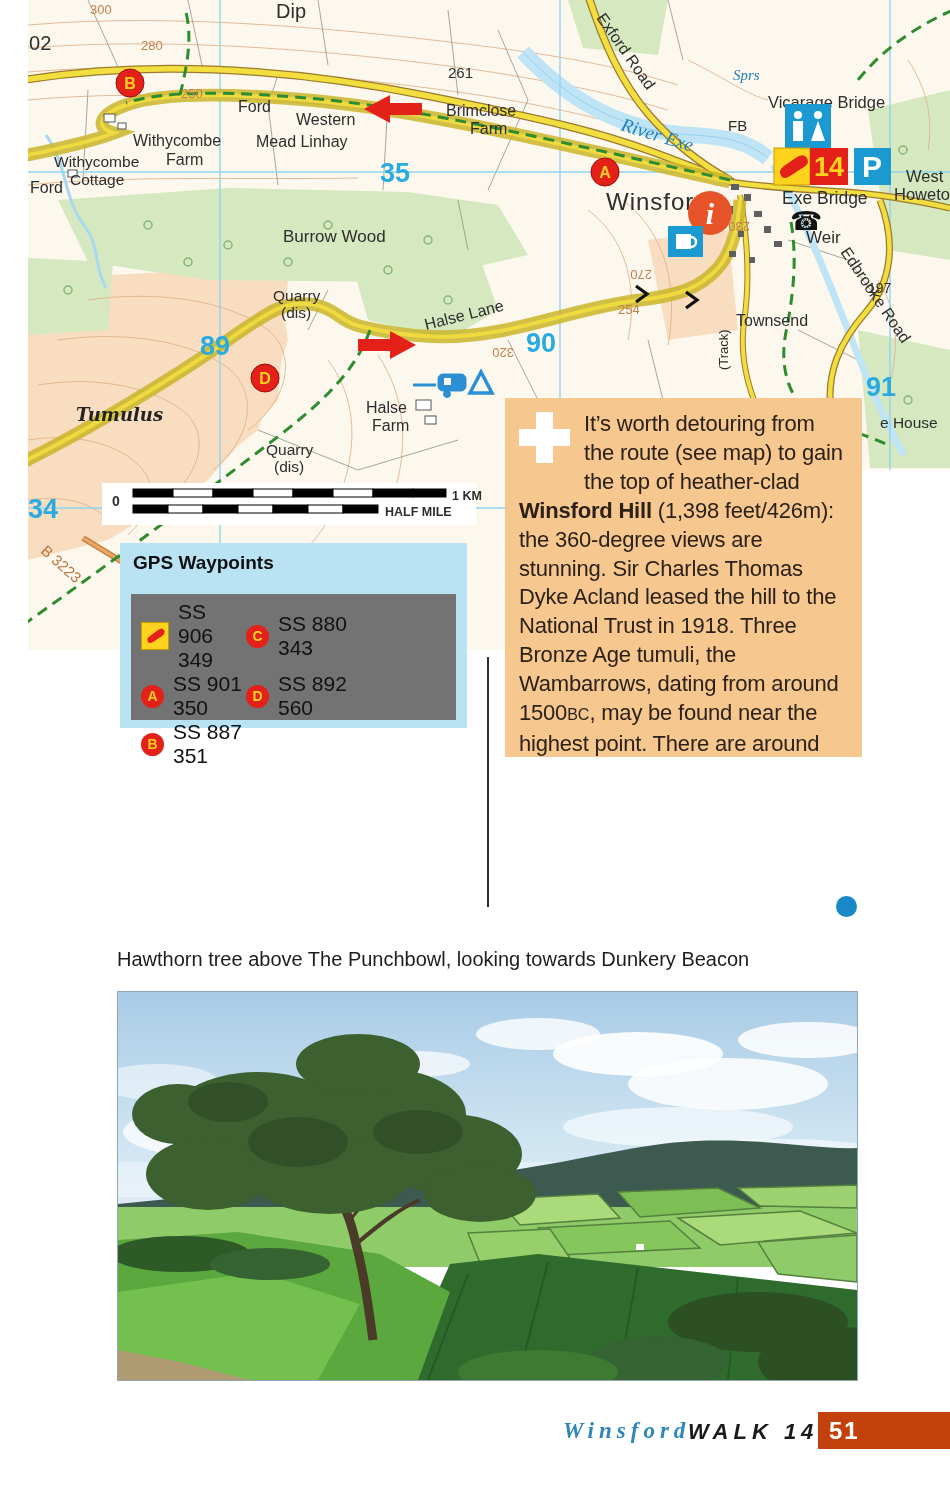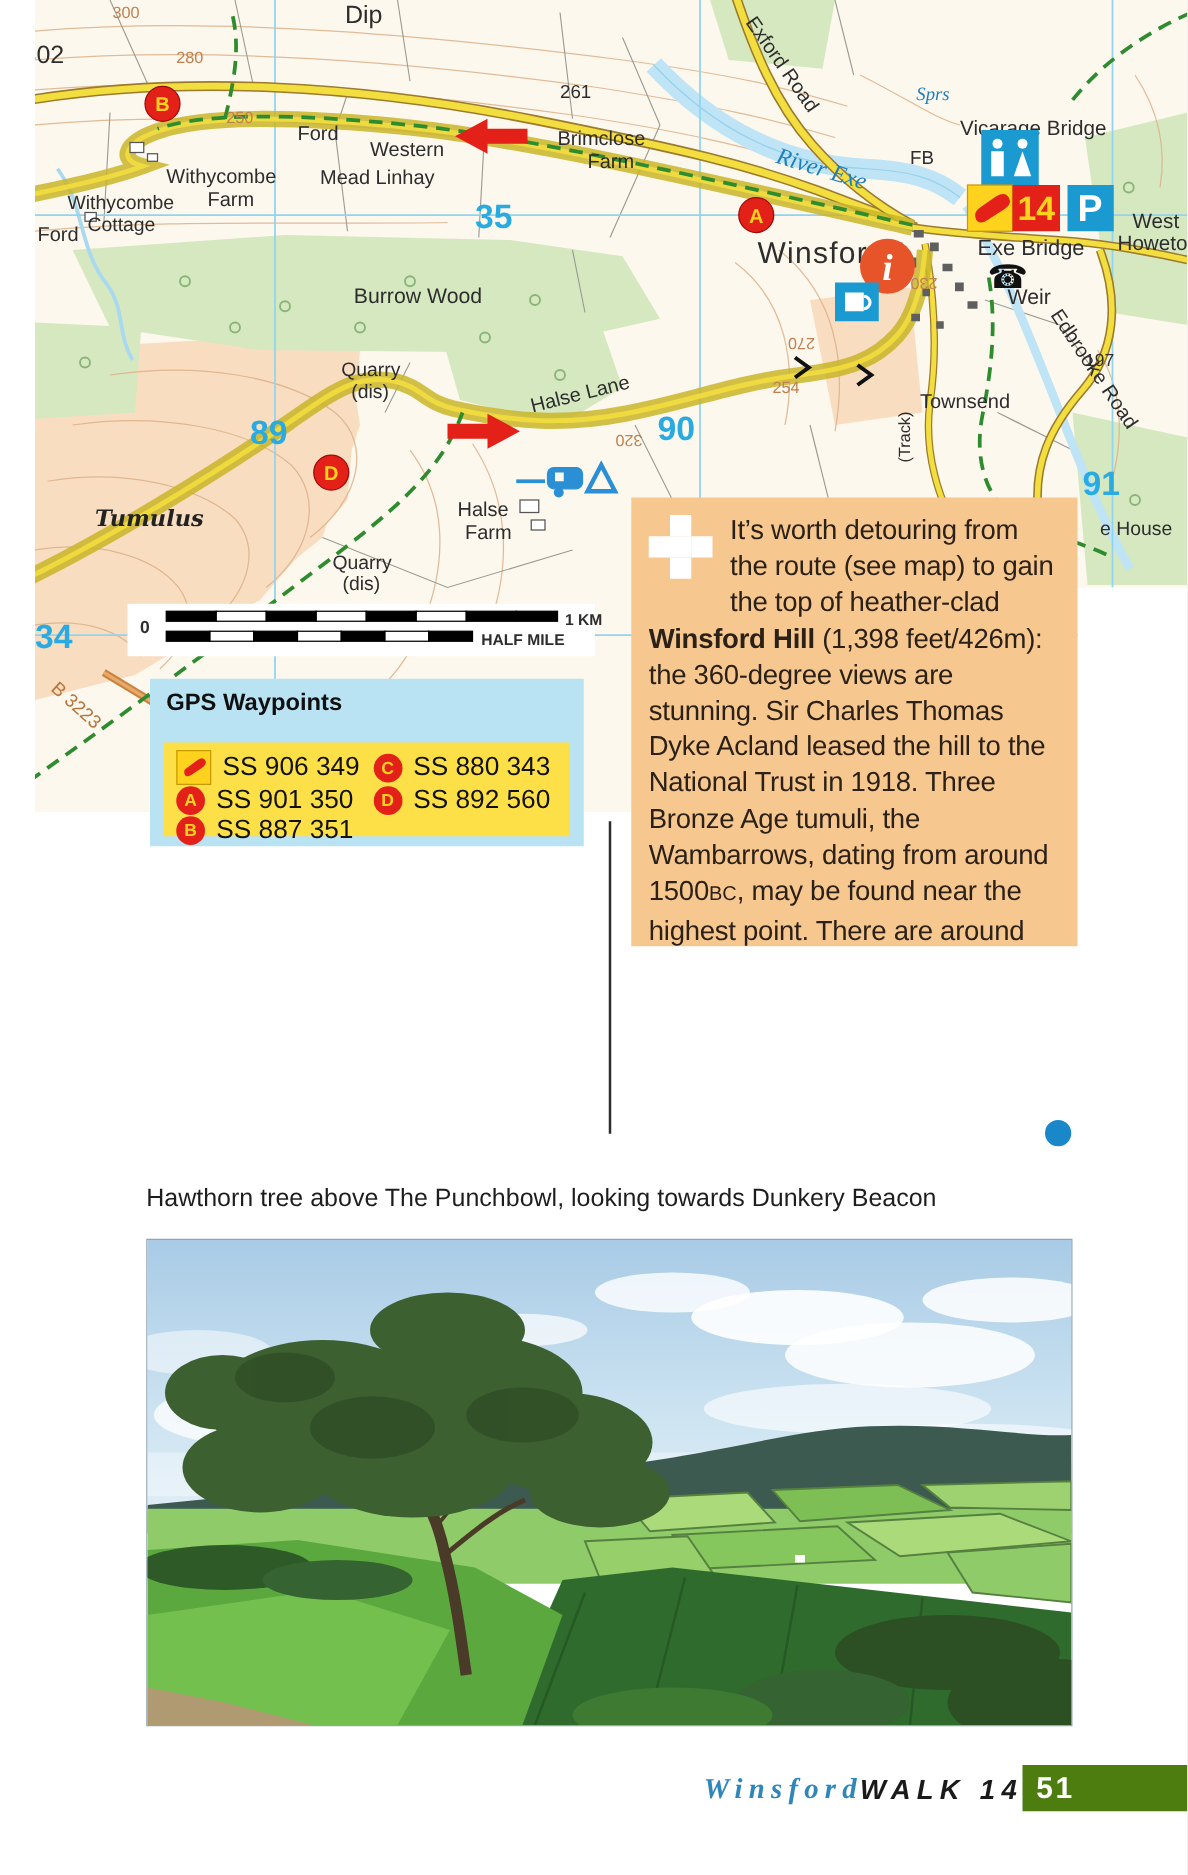--- a/index.html
+++ b/index.html
@@ -9,25 +9,25 @@
 
   
   .map-wrap{left:28px;top:0;width:922px;height:650px;}
   .map-wrap svg{display:block;}
   .mlabel{font-family:"Liberation Sans",sans-serif;fill:#2d2d2d;}
   .contour-num{fill:#c08050;font-size:13px;}
   .gridnum{fill:#29abe2;font-weight:bold;font-size:27px;}
   .bluename{fill:#1e7fbe;font-style:italic;font-family:"Liberation Serif",serif;}
 
   
-  .gps-box{left:120px;top:543px;width:347px;height:134px;background:#b9e2f3;}
+  .gps-box{left:120px;top:543px;width:347px;height:185px;background:#b9e2f3;}
   .gps-title{position:absolute;left:13px;top:9px;font-size:19px;font-weight:bold;color:#101010;}
-  .gps-inner{position:absolute;left:11px;top:37px;right:11px;bottom:8px;background:#fde047;
+  .gps-inner{position:absolute;left:11px;top:37px;right:11px;bottom:8px;background:#737373;
              display:grid;grid-auto-flow:column;grid-template-rows:repeat(3,1fr);
-             grid-template-columns:1fr 1fr;padding:6px 0 6px 10px;box-sizing:border-box;margin-top:14px;}
+             grid-template-columns:1fr 1fr 1fr;padding:6px 0 6px 10px;box-sizing:border-box;margin-top:14px;}
   .gps-entry{display:flex;align-items:center;gap:9px;font-size:21px;color:#111;}
   .wp-badge{width:23px;height:23px;border-radius:50%;background:#e32119;color:#ffd21e;
             font-size:14px;font-weight:bold;display:flex;align-items:center;justify-content:center;flex:0 0 auto;}
   .boot-chip{width:26px;height:26px;background:#ffd21e;border:1px solid #c79a00;flex:0 0 auto;
              display:flex;align-items:center;justify-content:center;}
 
   
   .info-box{left:505px;top:398px;width:357px;height:359px;background:#f6c78e;
             padding:12px 15px 10px 14px;box-sizing:border-box;color:#2b2119;
             font-size:22px;line-height:28.9px;letter-spacing:-0.2px;overflow:hidden;}
@@ -43,21 +43,21 @@
   .end-dot{left:836px;top:896px;width:21px;height:21px;border-radius:50%;background:#1a87c8;}
 
   
   .photo-caption{left:117px;top:948px;width:740px;font-size:20px;color:#1d1d1d;}
   .photo-frame{left:117px;top:991px;width:739px;height:388px;border:1px solid #93a3b2;box-sizing:content-box;}
 
   
   .footer-title{left:563px;top:1418px;font-family:"Liberation Serif",serif;font-style:italic;
                 font-weight:600;font-size:23px;letter-spacing:5px;color:#2e86ba;}
   .footer-walk{left:688px;top:1419px;font-size:22px;font-weight:bold;letter-spacing:5px;color:#1a1a1a;font-style:italic;}
-  .page-badge{left:818px;top:1412px;width:132px;height:37px;background:#4d7c0f;color:#ffffff;
+  .page-badge{left:818px;top:1412px;width:132px;height:37px;background:#c2410c;color:#ffffff;
               font-size:24px;font-weight:bold;letter-spacing:2px;display:flex;align-items:center;
               padding-left:11px;box-sizing:border-box;}
 </style>
 </head>
 <body>
 
 <div class="page">
 
   <div class="abs map-wrap">
     <svg width="922" height="650" viewBox="0 0 922 650">

